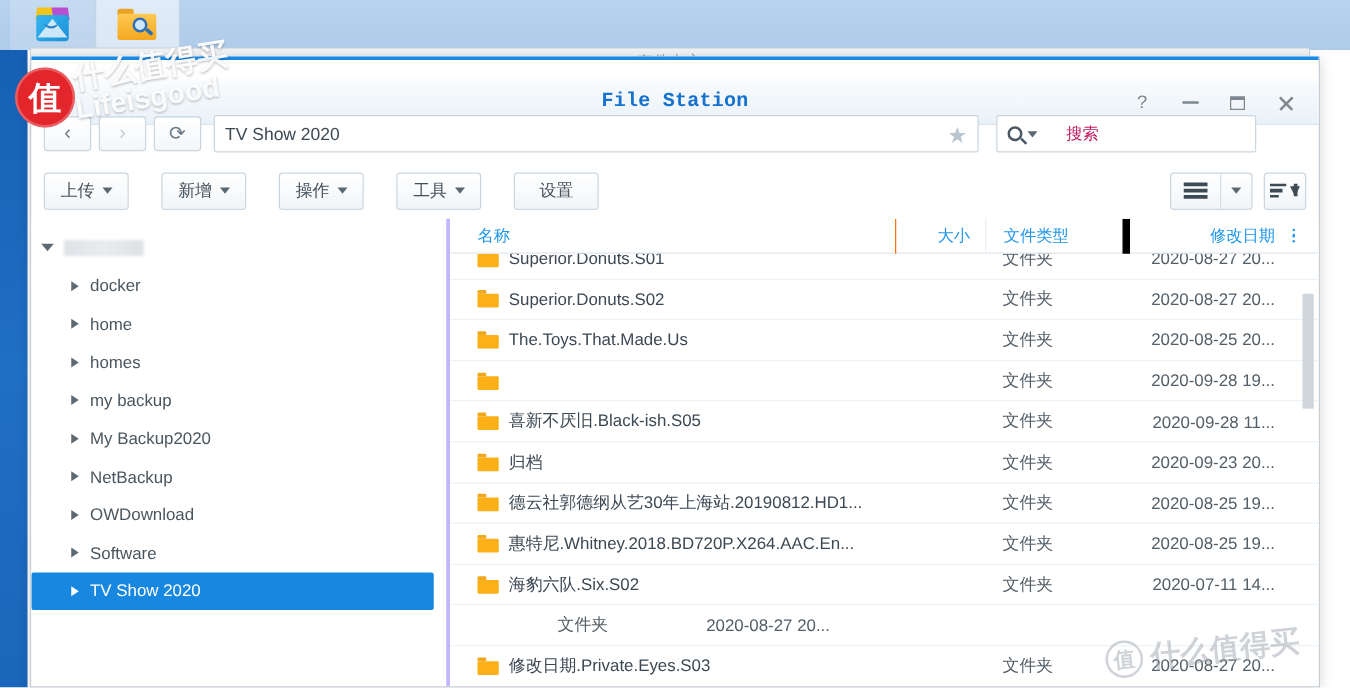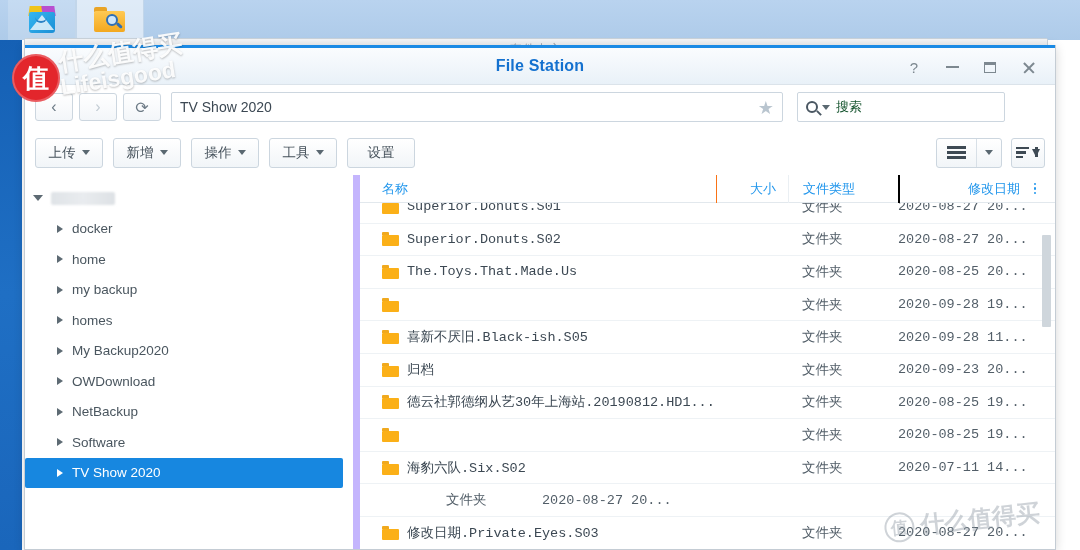--- a/index.html
+++ b/index.html
@@ -105,23 +105,24 @@
     border: 1px solid #c4ccd4;
     border-top: none;
     box-shadow: 0 2px 10px rgba(0,0,0,0.16);
     overflow: hidden;
   }
   #window-accent-bar {
     position: absolute; left: 0; top: 0; width: 100%; height: 3px;
     background: #1a8ae5;
   }
   #titlebar {
-    position: absolute; left: 0; top: 3px; width: 100%; height: 37px;
+    position: absolute; left: 0; top: 18px; width: 100%; height: 37px;
     background: linear-gradient(180deg,#fafcfe 0%,#e9f1f8 100%);
     border-bottom: 1px solid #dbe3ea;
+    font-family: Liberation Mono, monospace;
   }
   #window-title {
     position: absolute; left: 0; right: 0; top: 9px; text-align: center;
     font-size: 16px; font-weight: bold; color: #1471cf;
     letter-spacing: .2px;
   }
   #window-controls {
     position: absolute; right: 10px; top: 6px;
     display: flex; align-items: center; gap: 4px;
   }
@@ -174,29 +175,29 @@
   }
   .search-mag:after {
     content: ""; position: absolute; left: 8px; top: 9px;
     width: 6px; height: 2px; background: #4a5762; transform: rotate(45deg);
   }
   .caret-down {
     width: 0; height: 0; border-left: 4px solid transparent;
     border-right: 4px solid transparent; border-top: 5px solid #5a6871;
     display: inline-block;
   }
-  #search-placeholder { font-size: 13px; color: #14532d; margin-left: 3px; }
+  #search-placeholder { font-size: 13px; color: #be185d; margin-left: 20px; }
 
   
   #toolbar-row {
     position: absolute; left: 0; top: 85px; width: 100%; height: 45px;
     display: flex; align-items: center; padding: 0 10px;
   }
   .tool-btn {
-    height: 30px; min-width: 68px; padding: 0 12px; margin-right: 10px;
+    height: 30px; min-width: 68px; padding: 0 12px; margin-right: 26px;
     border: 1px solid #ccd6df; border-radius: 3px;
     background: linear-gradient(180deg,#ffffff 0%,#f1f5f8 100%);
     display: flex; align-items: center; justify-content: center; gap: 6px;
     font-size: 13.5px; color: #44505a;
   }
   .tool-btn .caret-down { border-top-color: #5a6871; }
   #toolbar-right { margin-left: auto; display: flex; align-items: center; gap: 9px; }
   #view-group {
     display: flex; height: 30px;
     border: 1px solid #ccd6df; border-radius: 3px; overflow: hidden;
@@ -229,21 +230,21 @@
     content:""; position:absolute; left:-1.5px; top:-10px; width:3px; height:10px; background:#3e4a54;
   }
 
   
   #window-body {
     position: absolute; left: 0; top: 130px; right: 0; bottom: 0;
     display: flex;
   }
   #sidebar {
     width: 335px; background: #ffffff;
-    border-right: 7px solid #c4b5fd;
+    border-right: 3px solid #c4b5fd;
     padding-top: 8px; overflow: hidden;
   }
   .tree-row {
     height: 30.5px; display: flex; align-items: center;
     font-size: 13.5px; color: #4a565f; padding-left: 10px;
   }
   .tree-row.root { padding-left: 8px; }
   .tree-row.child { padding-left: 32px; }
   .tree-row.selected { background: #1787e0; color: #ffffff; margin-right: 10px; border-radius: 2px; }
   .tri-right {
@@ -267,28 +268,28 @@
   #file-pane { flex: 1; position: relative; overflow: hidden; background: #fff; }
   #list-header {
     height: 28px; display: flex; align-items: center;
     border-bottom: 1px solid #e2e8ed;
     font-size: 13px; color: #2196ec;
     position: relative;
   }
   .col-name { width: 356px; padding-left: 22px; }
   .col-size { width: 72px; text-align: right; padding-right: 12px; border-left: 1px solid #f97316; height: 28px; line-height: 28px;}
   .col-type { width: 110px; padding-left: 14px; border-left: 1px solid #eaeff3; height: 28px; line-height: 28px;}
-  .col-date { width: 128px; text-align: right; padding-right: 6px; border-left: 2px solid #000000; height: 28px; line-height: 28px;}
+  .col-date { width: 128px; text-align: right; padding-right: 6px; border-left: 6px solid #000000; height: 28px; line-height: 28px;}
   #col-menu-icon {
     width: 18px; display: flex; flex-direction: column; align-items: center; gap: 2px;
   }
   #col-menu-icon i { width: 2.5px; height: 2.5px; background: #2196ec; border-radius: 50%; display:block; }
 
   #rows-viewport { position: absolute; left: 0; right: 0; top: 28px; bottom: 0; overflow: hidden; }
-  #rows-inner { position: absolute; left: 0; right: 0; top: -12px; font-family: Liberation Mono, monospace; }
+  #rows-inner { position: absolute; left: 0; right: 0; top: -12px; }
   .file-row {
     height: 32.6px; display: flex; align-items: center;
     border-bottom: 1px solid #eef2f5;
     font-size: 13.5px; color: #3c4853;
   }
   .file-row .fname { width: 356px; padding-left: 22px; display: flex; align-items: center; gap: 8px; overflow: hidden; white-space: nowrap; }
   .file-row .fsize { width: 72px; }
   .file-row .ftype { width: 110px; padding-left: 14px; color: #525e68; }
   .file-row .fdate { width: 128px; text-align: right; padding-right: 6px; color: #525e68; white-space: nowrap; }
   .folder-ic {
@@ -484,37 +485,37 @@
         <div class="tree-row child">
           <span class="tri-right"></span>
           <span>docker</span>
         </div>
         <div class="tree-row child">
           <span class="tri-right"></span>
           <span>home</span>
         </div>
         <div class="tree-row child">
           <span class="tri-right"></span>
+          <span>homes</span>
+        </div>
+        <div class="tree-row child">
+          <span class="tri-right"></span>
           <span>my backup</span>
         </div>
         <div class="tree-row child">
           <span class="tri-right"></span>
-          <span>homes</span>
-        </div>
-        <div class="tree-row child">
-          <span class="tri-right"></span>
           <span>My Backup2020</span>
         </div>
         <div class="tree-row child">
           <span class="tri-right"></span>
+          <span>NetBackup</span>
+        </div>
+        <div class="tree-row child">
+          <span class="tri-right"></span>
           <span>OWDownload</span>
-        </div>
-        <div class="tree-row child">
-          <span class="tri-right"></span>
-          <span>NetBackup</span>
         </div>
         <div class="tree-row child">
           <span class="tri-right"></span>
           <span>Software</span>
         </div>
         <div class="tree-row child selected">
           <span class="tri-right"></span>
           <span>TV Show 2020</span>
         </div>
       </div>
@@ -623,20 +624,21 @@
               <div class="ftype">文件夹</div>
               <div class="fdate">2020-08-25 19...</div>
             </div>
 
             <div class="file-row">
               <div class="fname">
                 <span class="folder-ic">
                     <span class="tab"></span>
                     <span class="bod"></span>
                   </span>
+                <span>惠特尼.Whitney.2018.BD720P.X264.AAC.En...</span>
               </div>
               <div class="fsize"></div>
               <div class="ftype">文件夹</div>
               <div class="fdate">2020-08-25 19...</div>
             </div>
 
             <div class="file-row">
               <div class="fname">
                 <span class="folder-ic">
                     <span class="tab"></span>

